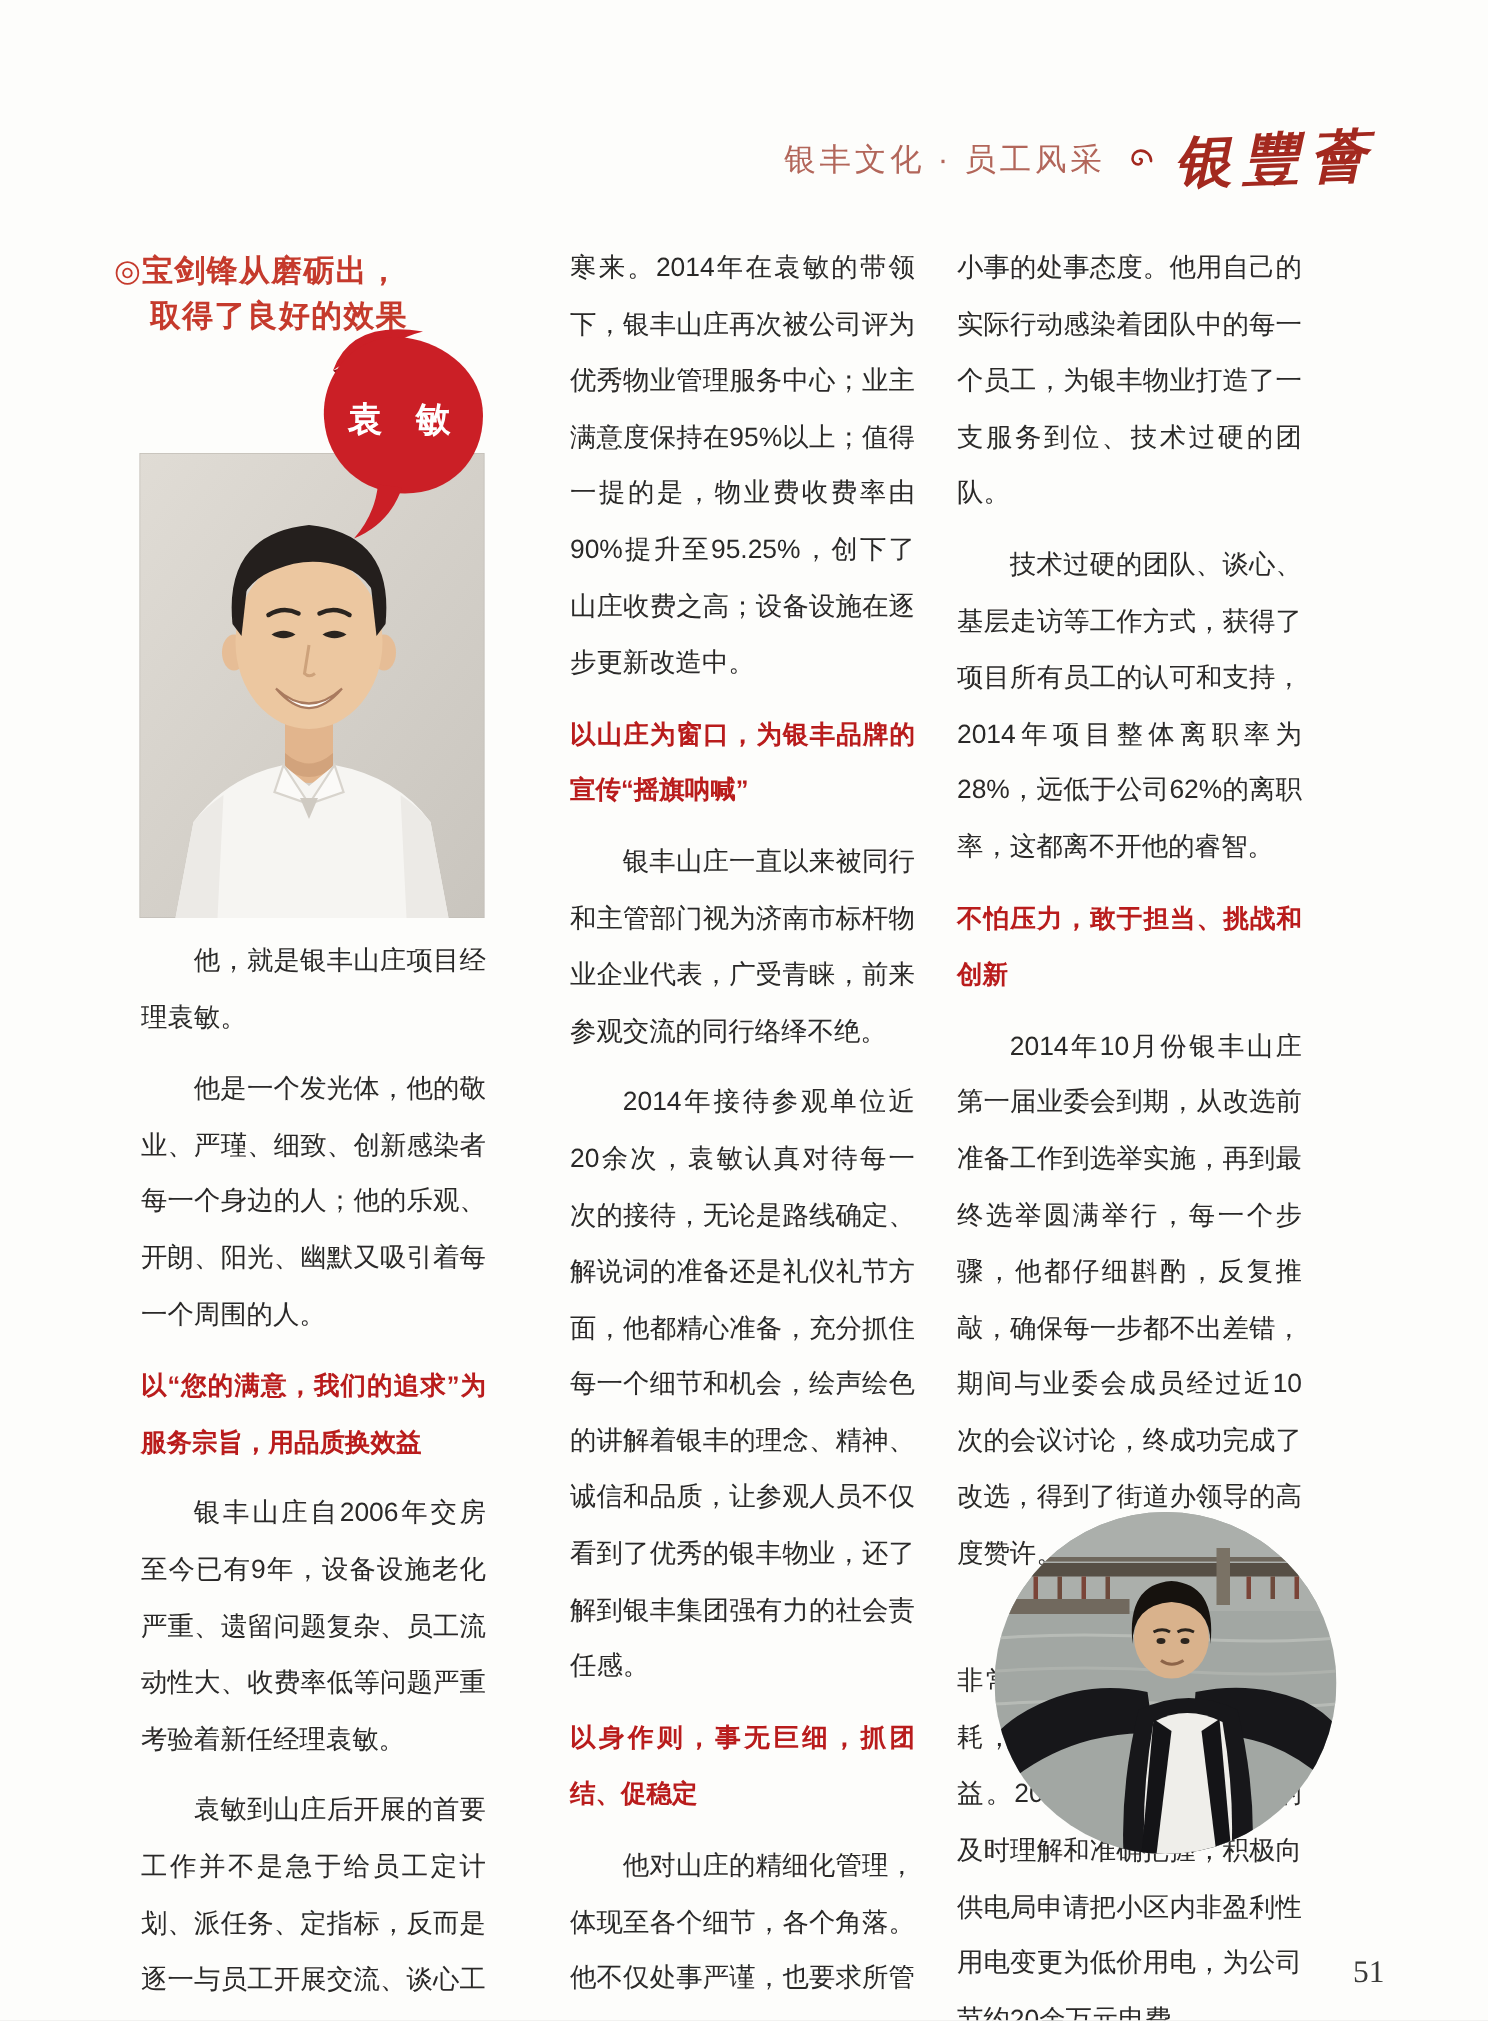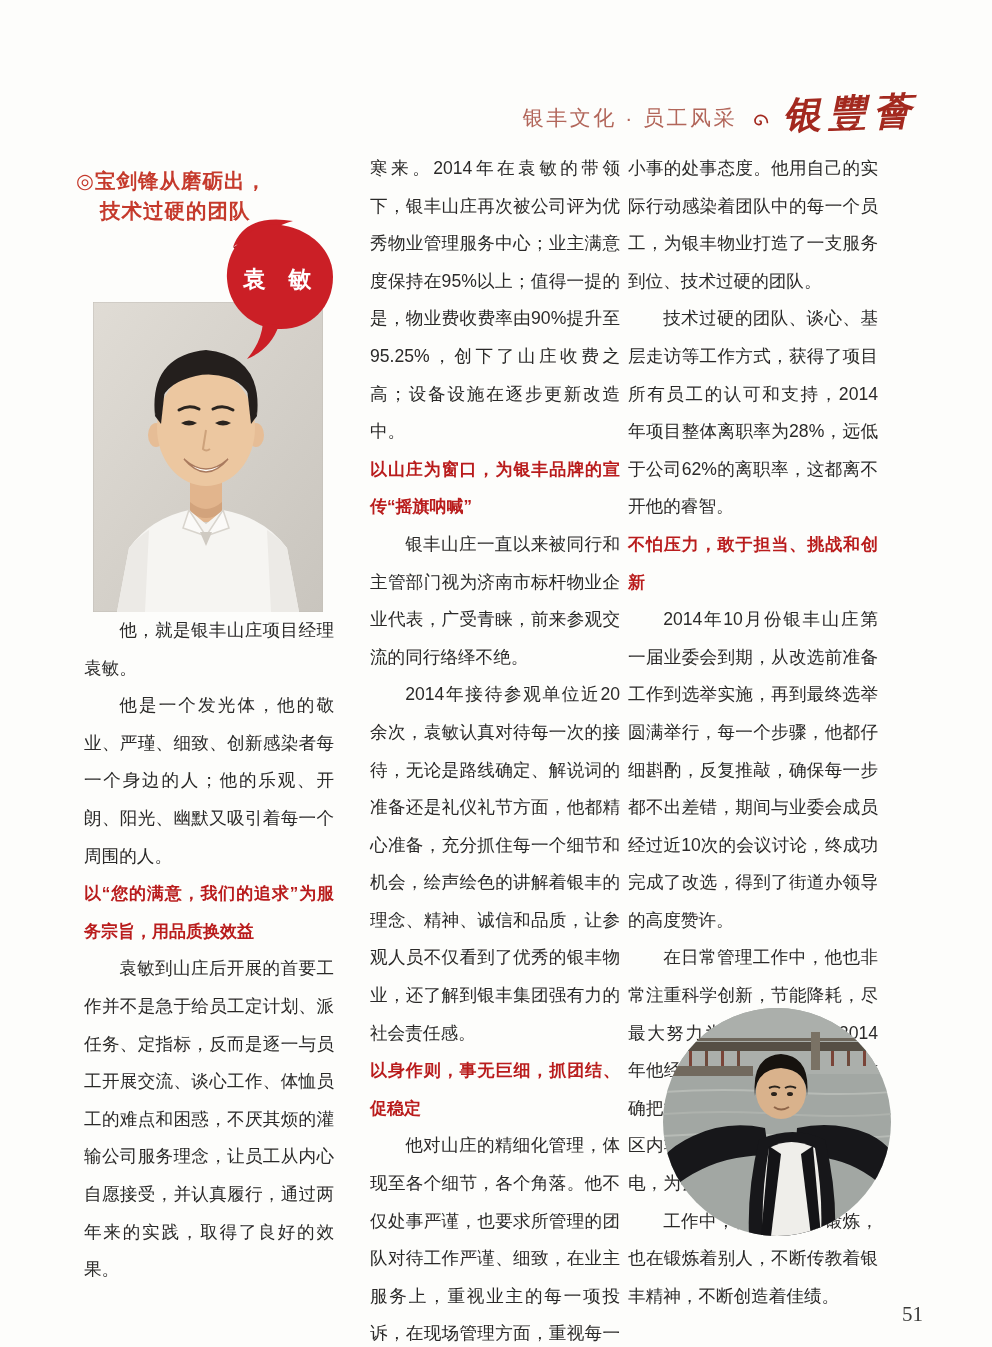--- a/index.html
+++ b/index.html
@@ -6,21 +6,21 @@
   html,body { background:#e9e9e7; }
   #page {
     position:relative; width:992px; height:1347px; margin:0 auto;
     background:#fdfdfb; overflow:hidden;
     font-family:"Liberation Sans","DejaVu Sans",sans-serif;
     color:#262524;
   }
   
   .masthead {
     position:absolute; top:80px; right:74px; height:52px;
-    display:flex; align-items:flex-end; gap:12px;
+    display:flex; align-items:center; gap:12px;
   }
   .section-title {
     font-size:21px; color:#b2665a; letter-spacing:2.5px; font-weight:500;
   }
   .logo-callig {
     font-family:"DejaVu Serif","Liberation Serif",serif;
     font-style:italic; font-weight:bold;
     font-size:38px; color:#a3291f; letter-spacing:7px;
     transform:rotate(-2deg); line-height:1;
   }
@@ -30,31 +30,31 @@
     font-size:20.5px; font-weight:bold; color:#c53a2c;
     line-height:30px; letter-spacing:1px;
   }
   .article-title .line2 { padding-left:24px; }
   
   .col {
     position:absolute; width:250px;
     font-size:17.6px; line-height:37.6px; text-align:justify;
     color:#2a2928;
   }
-  .col p { margin:0; text-indent:2em; }
+  .col p { margin:10px; text-indent:2em; }
   .col p.cont { text-indent:0; }
   .col p.subhead {
     text-indent:0; color:#b91c1c; font-weight:bold; font-size:17px;
   }
   #col-left  { left:84px;  top:612px; }
   #col-mid   { left:370px; top:150px; }
   #col-right { left:628px; top:150px; }
   
   .portrait { position:absolute; left:93px; top:302px; width:230px; height:310px; }
-  .bubble   { position:absolute; left:205px; top:211px; width:140px; height:150px;text-align:center; }
+  .bubble   { position:absolute; left:194px; top:211px; width:140px; height:150px;text-align:center; }
   .circle-photo { position:absolute; left:663px; top:1008px; width:228px; height:228px; }
   
   .page-number {
     position:absolute; left:902px; top:1262px;
     font-family:"Liberation Serif","DejaVu Serif",serif;
     font-size:21px; color:#3a3a38;margin-top:40px;
   }
 </style>
 </head>
 <body>
@@ -66,21 +66,21 @@
     <span style="display:inline-flex;">
       <svg width="22" height="22" viewBox="0 0 22 22">
         <path d="M11 11 a1.2 1.2 0 0 1 1.2 1.2 a2.4 2.4 0 0 1 -2.4 2.4 a3.8 3.8 0 0 1 -3.8 -3.8 a5.4 5.4 0 0 1 5.4 -5.4 a7 7 0 0 1 7 7" fill="none" stroke="#a3291f" stroke-width="1.7" stroke-linecap="round"></path>
       </svg>
     </span>
     <span class="logo-callig">银豐薈</span>
   </div>
 
   <div class="article-title">
     <div>◎宝剑锋从磨砺出，</div>
-    <div class="line2">技术过硬的团队</div>
+    <div class="line2">取得了良好的效果</div>
   </div>
 
   <div class="portrait">
     <svg width="230" height="310" viewBox="0 0 230 310">
       <defs>
         <linearGradient id="pgbg" x1="0" y1="0" x2="1" y2="1">
           <stop offset="0" stop-color="#e0dcd5"></stop>
             <stop offset="1" stop-color="#c9c5be"></stop>
         </linearGradient>
       </defs>
@@ -127,20 +127,21 @@
 
       <path d="M58 112 Q56 132 42 148 Q66 138 74 114 Z" fill="#cb1f26"></path>
       <text x="76" y="76" text-anchor="middle" font-size="23" font-weight="bold" fill="#ffffff" letter-spacing="8" font-family="Liberation Sans, DejaVu Sans, sans-serif">袁 敏</text>
     </svg>
   </div>
 
   <div id="col-left" class="col">
     <p>他，就是银丰山庄项目经理袁敏。</p>
     <p>他是一个发光体，他的敬业、严瑾、细致、创新感染者每一个身边的人；他的乐观、开朗、阳光、幽默又吸引着每一个周围的人。</p>
     <p class="subhead">以“您的满意，我们的追求”为服务宗旨，用品质换效益</p>
+    <p>银丰山庄自2006年交房至今已有9年，设备设施老化严重、遗留问题复杂、员工流动性大、收费率低等问题严重考验着新任经理袁敏。</p>
     <p>袁敏到山庄后开展的首要工作并不是急于给员工定计划、派任务、定指标，反而是逐一与员工开展交流、谈心工作、体恤员工的难点和困惑，不厌其烦的灌输公司服务理念，让员工从内心自愿接受，并认真履行，通过两年来的实践，取得了良好的效果。</p>
 
   </div>
 
   <div id="col-mid" class="col">
     <p class="cont">寒来。2014年在袁敏的带领下，银丰山庄再次被公司评为优秀物业管理服务中心；业主满意度保持在95%以上；值得一提的是，物业费收费率由90%提升至95.25%，创下了山庄收费之高；设备设施在逐步更新改造中。</p>
     <p class="subhead">以山庄为窗口，为银丰品牌的宣传“摇旗呐喊”</p>
     <p>银丰山庄一直以来被同行和主管部门视为济南市标杆物业企业代表，广受青睐，前来参观交流的同行络绎不绝。</p>
     <p>2014年接待参观单位近20余次，袁敏认真对待每一次的接待，无论是路线确定、解说词的准备还是礼仪礼节方面，他都精心准备，充分抓住每一个细节和机会，绘声绘色的讲解着银丰的理念、精神、诚信和品质，让参观人员不仅看到了优秀的银丰物业，还了解到银丰集团强有力的社会责任感。</p>
     <p class="subhead">以身作则，事无巨细，抓团结、促稳定</p>

